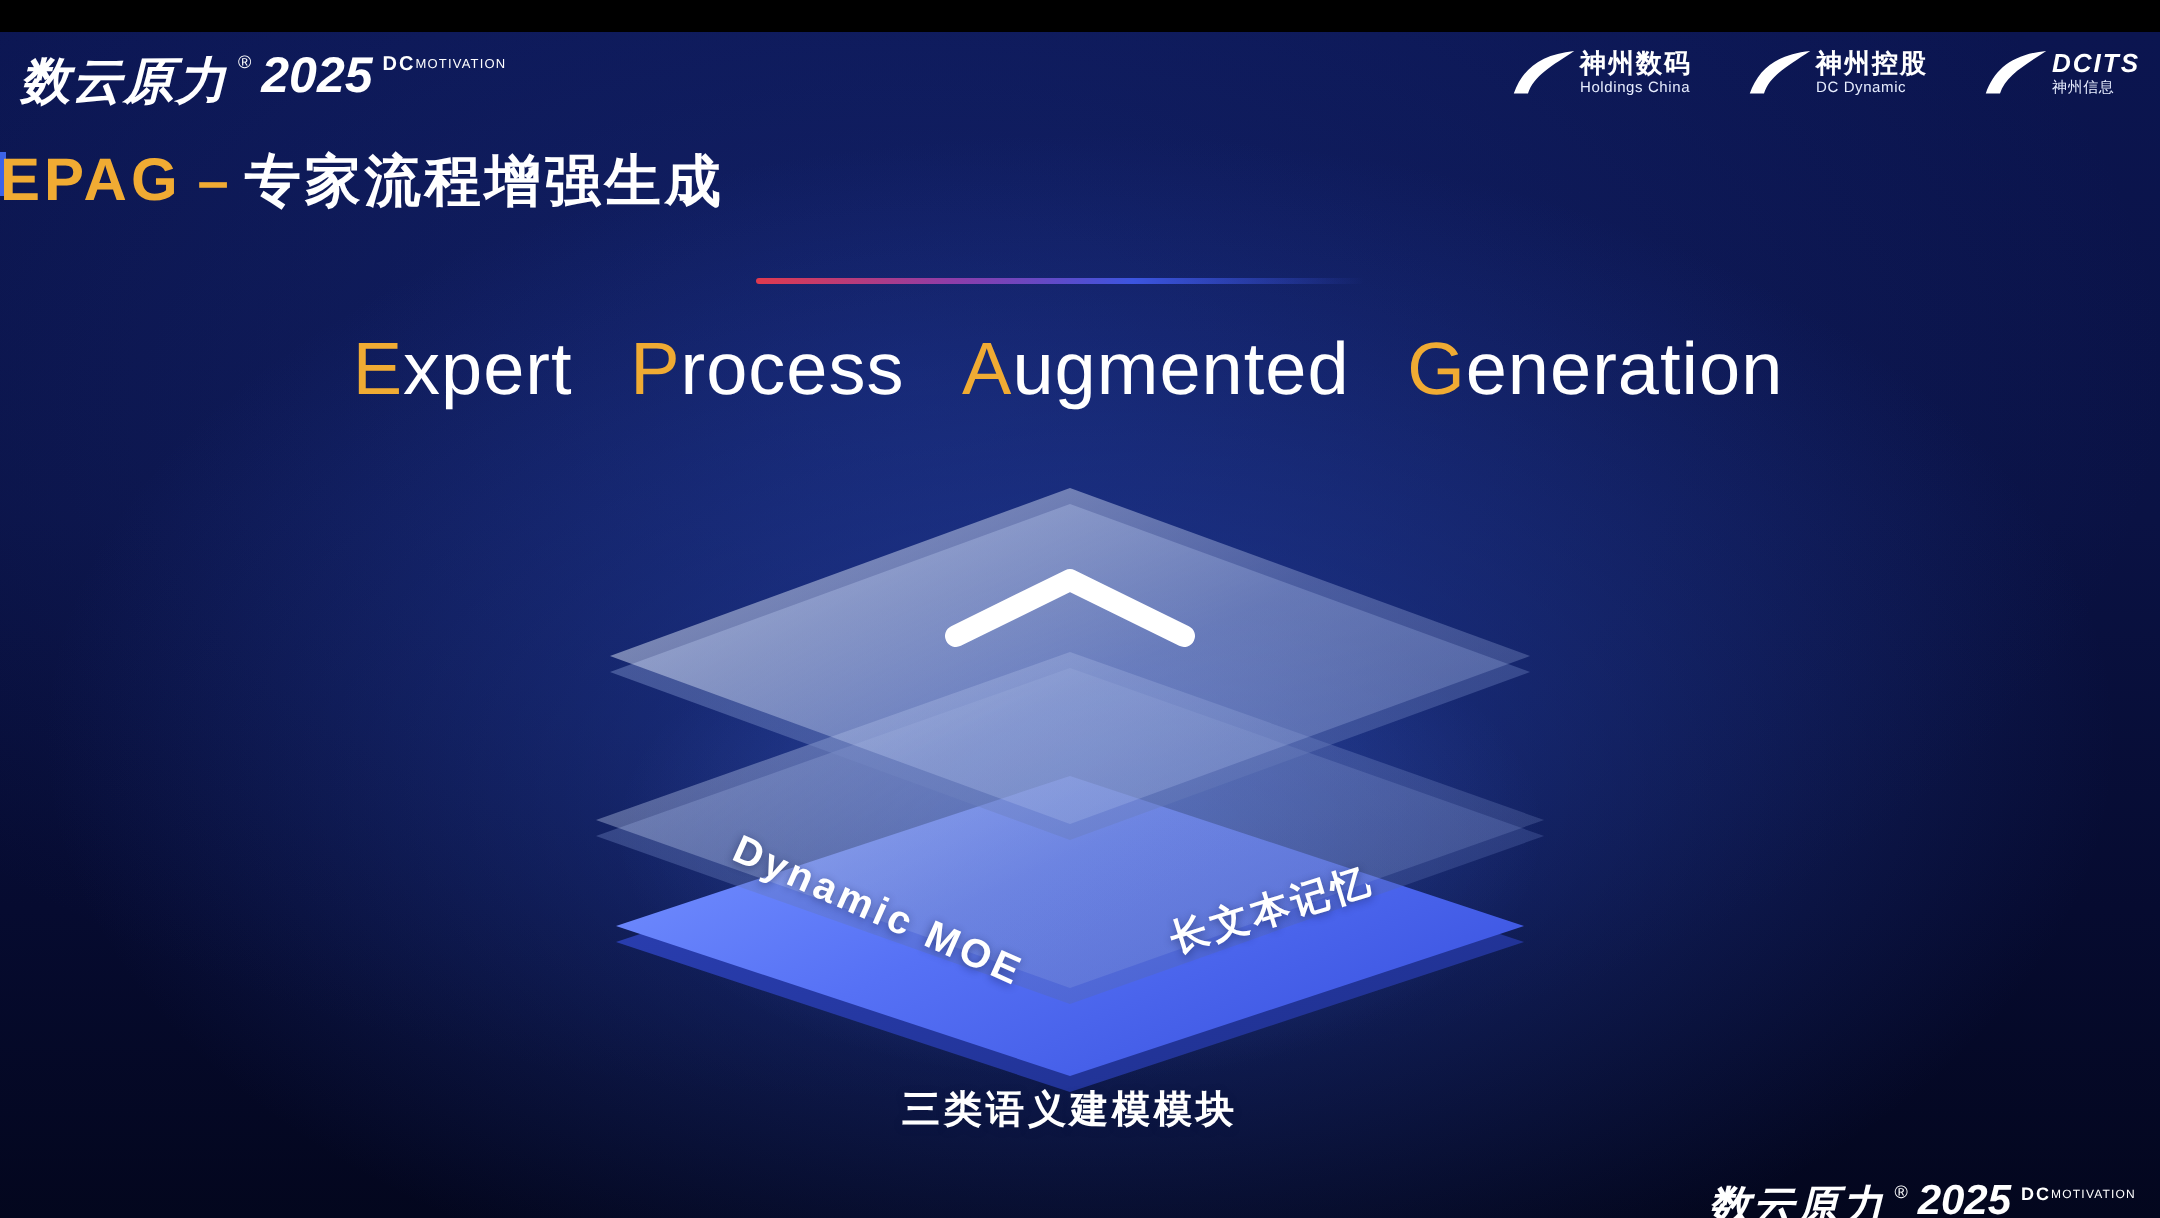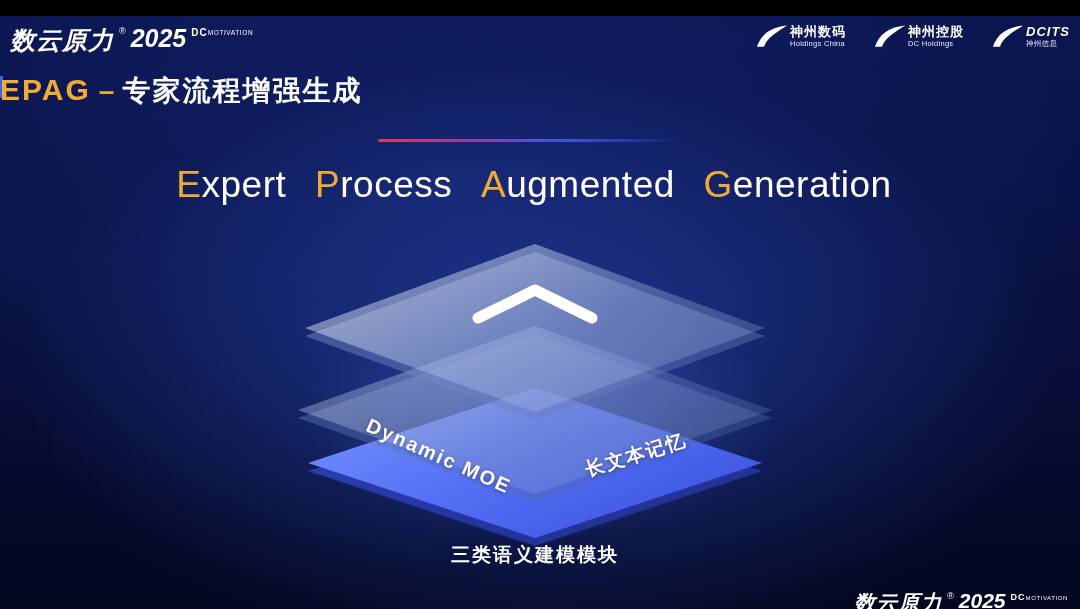--- a/index.html
+++ b/index.html
@@ -115,21 +115,21 @@
         <span class="logo-name">神州数码</span>
         <span class="logo-sub">Holdings China</span>
       </span>
     </div>
     <div class="logo">
       <svg viewBox="0 0 36 28">
         <path d="M1 25 C6 11, 16 3, 35 1 C23 9, 12 15, 9 25 Z" fill="#ffffff"></path>
       </svg>
       <span class="logo-text">
         <span class="logo-name">神州控股</span>
-        <span class="logo-sub">DC Holdings</span>
+        <span class="logo-sub">DC Dynamic</span>
       </span>
     </div>
     <div class="logo">
       <svg viewBox="0 0 36 28">
         <path d="M1 25 C6 11, 16 3, 35 1 C23 9, 12 15, 9 25 Z" fill="#ffffff"></path>
       </svg>
       <span class="logo-text">
         <span class="logo-name it">DCITS</span>
         <span class="logo-sub">神州信息</span>
       </span>

